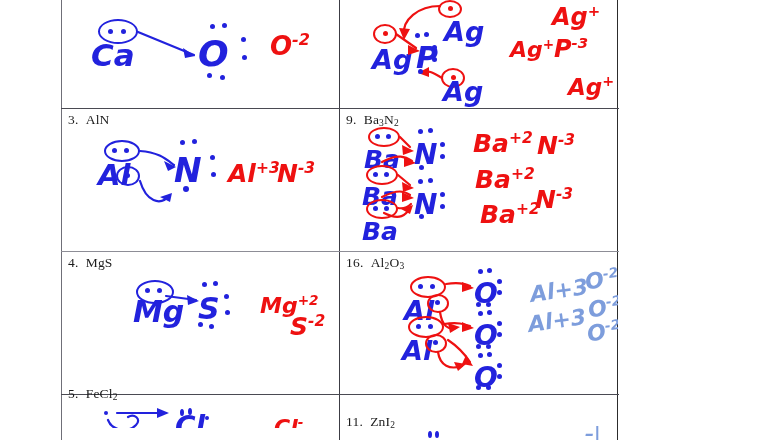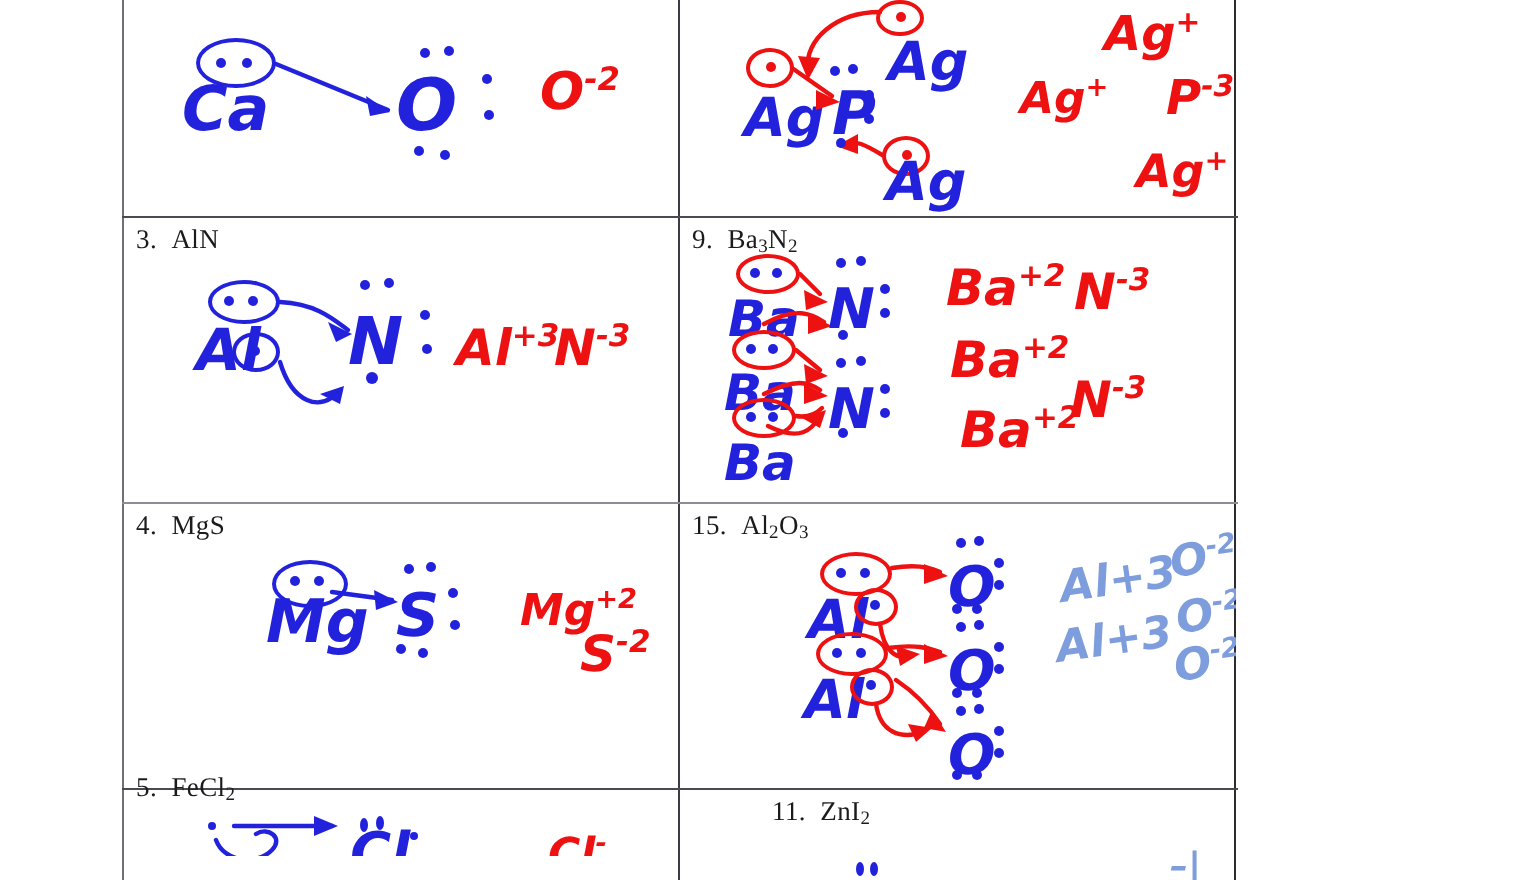--- a/index.html
+++ b/index.html
@@ -195,21 +195,21 @@
 
     <div class="hw blue" style="left:76px;top:43px;font-size:30px;">P</div>
     <div class="dot b" style="left:75px;top:33px;width:5px;height:5px;"></div>
     <div class="dot b" style="left:84px;top:32px;width:5px;height:5px;"></div>
     <div class="dot b" style="left:92px;top:45px;width:5px;height:5px;"></div>
     <div class="dot b" style="left:92px;top:57px;width:5px;height:5px;"></div>
     <div class="dot b" style="left:78px;top:69px;width:5px;height:5px;"></div>
 
     <div class="hw red" style="left:212px;top:4px;font-size:24px;"><span>Ag</span><span class="sup">+</span></div>
     <div class="hw red" style="left:170px;top:38px;font-size:22px;"><span>Ag</span><span class="sup">+</span></div>
-    <div class="hw red" style="left:214px;top:36px;font-size:24px;margin-left:29px;"><span>P</span><span class="sup">-3</span></div>
+    <div class="hw red" style="left:214px;top:36px;font-size:24px;"><span>P</span><span class="sup">-3</span></div>
     <div class="hw red" style="left:228px;top:74px;font-size:23px;"><span>Ag</span><span class="sup">+</span></div>
   </div>
 
   <div class="cell" style="left:340px;top:109px;width:278px;height:142px;">
     <div class="cell-label" style="left:6px;top:3px;">
       <span>9.</span>&nbsp;&nbsp;<span>Ba</span><sub>3</sub><span>N</span><sub>2</sub>
     </div>
 
     <div class="ring r" style="left:28px;top:18px;width:32px;height:20px;"></div>
     <div class="dot b" style="left:35px;top:25px;width:5px;height:5px;"></div>
@@ -256,21 +256,21 @@
 
     <div class="hw red" style="left:133px;top:22px;font-size:25px;"><span>Ba</span><span class="sup">+2</span></div>
     <div class="hw red" style="left:197px;top:24px;font-size:25px;"><span>N</span><span class="sup">-3</span></div>
     <div class="hw red" style="left:135px;top:58px;font-size:25px;"><span>Ba</span><span class="sup">+2</span></div>
     <div class="hw red" style="left:195px;top:78px;font-size:25px;"><span>N</span><span class="sup">-3</span></div>
     <div class="hw red" style="left:140px;top:93px;font-size:25px;"><span>Ba</span><span class="sup">+2</span></div>
   </div>
 
   <div class="cell" style="left:340px;top:252px;width:278px;height:142px;">
     <div class="cell-label" style="left:6px;top:3px;">
-      <span>15.</span>&nbsp;&nbsp;<span>Al</span><sub>2</sub><span>O</span><sub>3</sub>
+      <span>16.</span>&nbsp;&nbsp;<span>Al</span><sub>2</sub><span>O</span><sub>3</sub>
     </div>
 
     <div class="ring r" style="left:70px;top:24px;width:36px;height:22px;"></div>
     <div class="dot b" style="left:78px;top:32px;width:5px;height:5px;"></div>
     <div class="dot b" style="left:90px;top:32px;width:5px;height:5px;"></div>
     <div class="hw blue" style="left:64px;top:45px;font-size:27px;">Al</div>
     <div class="ring r" style="left:87px;top:42px;width:22px;height:19px;"></div>
     <div class="dot b" style="left:95px;top:48px;width:5px;height:5px;"></div>
 
     <div class="ring r" style="left:68px;top:64px;width:36px;height:22px;"></div>
@@ -318,21 +318,21 @@
     <div class="dot b" style="left:146px;top:133px;width:5px;height:5px;"></div>
 
     <div class="hw faint" style="left:190px;top:28px;font-size:22px;transform:rotate(-8deg);">Al+3</div>
     <div class="hw faint" style="left:245px;top:16px;font-size:22px;transform:rotate(-8deg);"><span>O</span><span class="sup">-2</span></div>
     <div class="hw faint" style="left:188px;top:58px;font-size:22px;transform:rotate(-8deg);">Al+3</div>
     <div class="hw faint" style="left:248px;top:44px;font-size:22px;transform:rotate(-8deg);"><span>O</span><span class="sup">-2</span></div>
     <div class="hw faint" style="left:247px;top:68px;font-size:22px;transform:rotate(-8deg);"><span>O</span><span class="sup">-2</span></div>
   </div>
 
   <div class="cell clip-bottom" style="left:340px;top:395px;width:278px;height:45px;">
-    <div class="cell-label" style="left:6px;top:3px;margin-left:40px;">
+    <div class="cell-label" style="left:6px;top:19px;">
       <span>11.</span>&nbsp;&nbsp;<span>ZnI</span><sub>2</sub>
     </div>
     <div class="dot b" style="left:88px;top:36px;width:4px;height:7px;"></div>
     <div class="dot b" style="left:95px;top:36px;width:4px;height:7px;"></div>
     <div class="hw faint" style="left:245px;top:30px;font-size:18px;">–|</div>
   </div>
 
 </div>
 
 </body></html>

